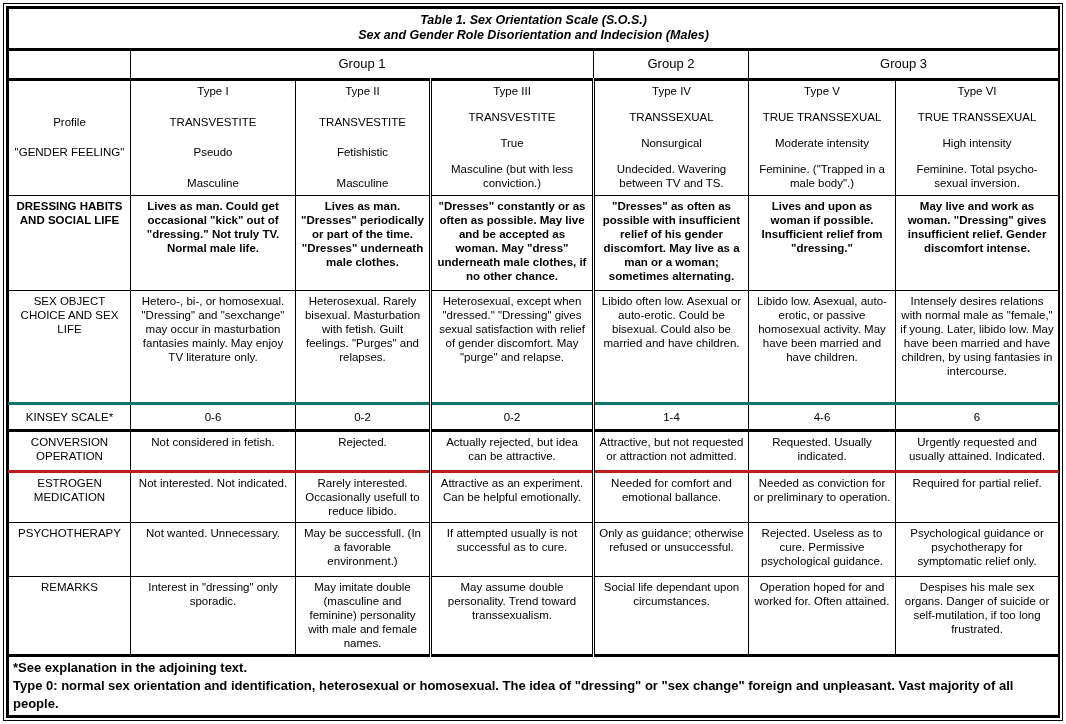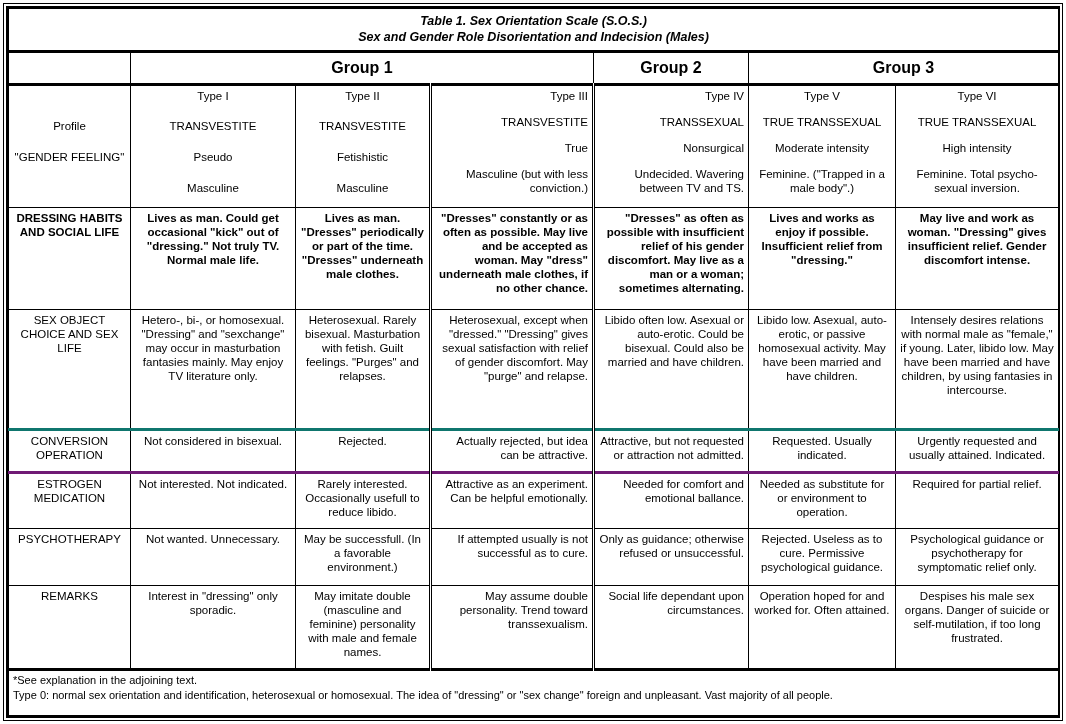--- a/index.html
+++ b/index.html
@@ -47,49 +47,50 @@
     vertical-align: middle;
     font-weight: bold;
     font-style: italic;
     font-size: 12.5px;
     border-bottom: 3px solid #000;
     padding: 2px;
   }
   tr.group-row td {
     height: 30px;
     vertical-align: middle;
-    font-weight: bold;
-    font-size: 16px;
+    font-weight: normal;
+    font-size: 13px;
     border-bottom: 3px solid #000;
   }
   tr.profile-row td { height: 114px; }
   .pstack {
     display: flex;
     flex-direction: column;
     justify-content: space-between;
     height: 106px;
   }
   .pline { min-height: 14px; }
   tr.r-dressing td   { height: 94px; font-weight: bold; }
   tr.r-sexobject td  { height: 111px; border-bottom: 3px solid #0f766e; }
   tr.r-kinsey td     { height: 27px; vertical-align: middle; border-bottom: 3px solid #000; padding: 2px 4px; }
-  tr.r-conversion td { height: 40px; border-bottom: 3px solid #701a75; }
+  tr.r-conversion td { height: 40px; border-bottom: 3px solid #b91c1c; }
   tr.r-estrogen td   { height: 51px; }
   tr.r-psycho td     { height: 53px; }
   tr.r-remarks td    { height: 74px; border-bottom: 3px solid #000; }
   tr.footer-row td {
     height: 42px;
     text-align: left;
     vertical-align: top;
-    font-size: 11px;
+    font-size: 13px;
     line-height: 1.35;
     padding: 2px 4px;
+    font-weight: bold;
   }
   
-  td.dvl { border-left: 3px double #000; text-align: right; }
+  td.dvl { border-left: 3px double #000; }
 </style>
 </head>
 <body>
 
 <div class="frame">
 <div class="inner">
 <table class="sos">
   <colgroup>
     <col style="width:122px">
           <col style="width:165px">
@@ -173,52 +174,61 @@
       </div>
     </td>
   </tr>
 
   <tr class="r-dressing">
     <td>DRESSING HABITS AND SOCIAL LIFE</td>
     <td>Lives as man. Could get occasional "kick" out of "dressing." Not truly TV. Normal male life.</td>
     <td>Lives as man. "Dresses" periodically or part of the time. "Dresses" underneath male clothes.</td>
     <td class="dvl">"Dresses" constantly or as often as possible. May live and be accepted as woman. May "dress" underneath male clothes, if no other chance.</td>
     <td class="dvl">"Dresses" as often as possible with insufficient relief of his gender discomfort. May live as a man or a woman; sometimes alternating.</td>
-    <td>Lives and works as enjoy if possible. Insufficient relief from "dressing."</td>
+    <td>Lives and upon as woman if possible. Insufficient relief from "dressing."</td>
     <td>May live and work as woman. "Dressing" gives insufficient relief. Gender discomfort intense.</td>
   </tr>
 
   <tr class="r-sexobject">
     <td>SEX OBJECT CHOICE AND SEX LIFE</td>
     <td>Hetero-, bi-, or homosexual. "Dressing" and "sexchange" may occur in masturbation fantasies mainly. May enjoy TV literature only.</td>
     <td>Heterosexual. Rarely bisexual. Masturbation with fetish. Guilt feelings. "Purges" and relapses.</td>
     <td class="dvl">Heterosexual, except when "dressed." "Dressing" gives sexual satisfaction with relief of gender discomfort. May "purge" and relapse.</td>
     <td class="dvl">Libido often low. Asexual or auto-erotic. Could be bisexual. Could also be married and have children.</td>
     <td>Libido low. Asexual, auto-erotic, or passive homosexual activity. May have been married and have children.</td>
     <td>Intensely desires relations with normal male as "female," if young. Later, libido low. May have been married and have children, by using fantasies in intercourse.</td>
   </tr>
 
+  <tr class="r-kinsey">
+    <td>KINSEY SCALE*</td>
+    <td>0-6</td>
+    <td>0-2</td>
+    <td class="dvl">0-2</td>
+    <td class="dvl">1-4</td>
+    <td>4-6</td>
+    <td>6</td>
+  </tr>
 
   <tr class="r-conversion">
     <td>CONVERSION OPERATION</td>
-    <td>Not considered in bisexual.</td>
+    <td>Not considered in fetish.</td>
     <td>Rejected.</td>
     <td class="dvl">Actually rejected, but idea can be attractive.</td>
     <td class="dvl">Attractive, but not requested or attraction not admitted.</td>
     <td>Requested. Usually indicated.</td>
     <td>Urgently requested and usually attained. Indicated.</td>
   </tr>
 
   <tr class="r-estrogen">
     <td>ESTROGEN MEDICATION</td>
     <td>Not interested. Not indicated.</td>
     <td>Rarely interested. Occasionally usefull to reduce libido.</td>
     <td class="dvl">Attractive as an experiment. Can be helpful emotionally.</td>
     <td class="dvl">Needed for comfort and emotional ballance.</td>
-    <td>Needed as substitute for or environment to operation.</td>
+    <td>Needed as conviction for or preliminary to operation.</td>
     <td>Required for partial relief.</td>
   </tr>
 
   <tr class="r-psycho">
     <td>PSYCHOTHERAPY</td>
     <td>Not wanted. Unnecessary.</td>
     <td>May be successfull. (In a favorable environment.)</td>
     <td class="dvl">If attempted usually is not successful as to cure.</td>
     <td class="dvl">Only as guidance; otherwise refused or unsuccessful.</td>
     <td>Rejected. Useless as to cure. Permissive psychological guidance.</td>

